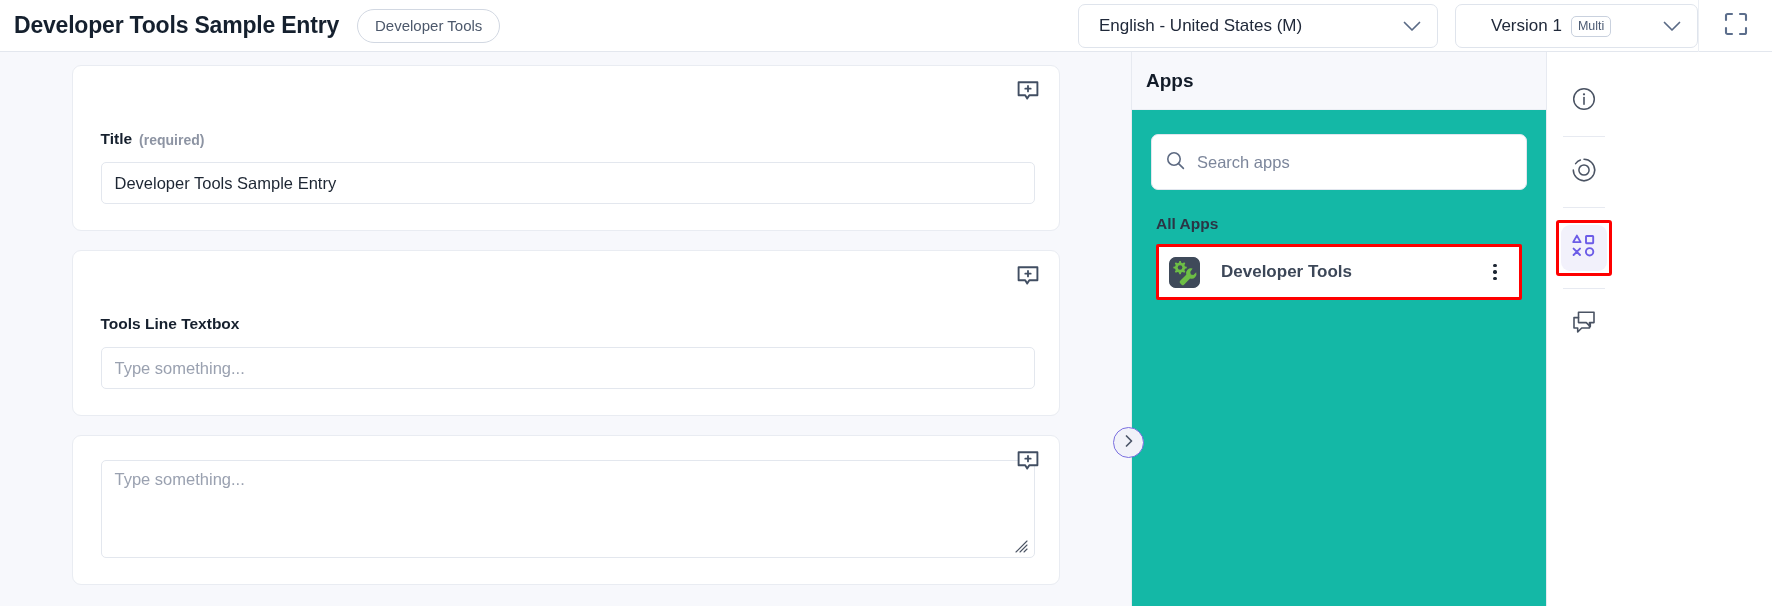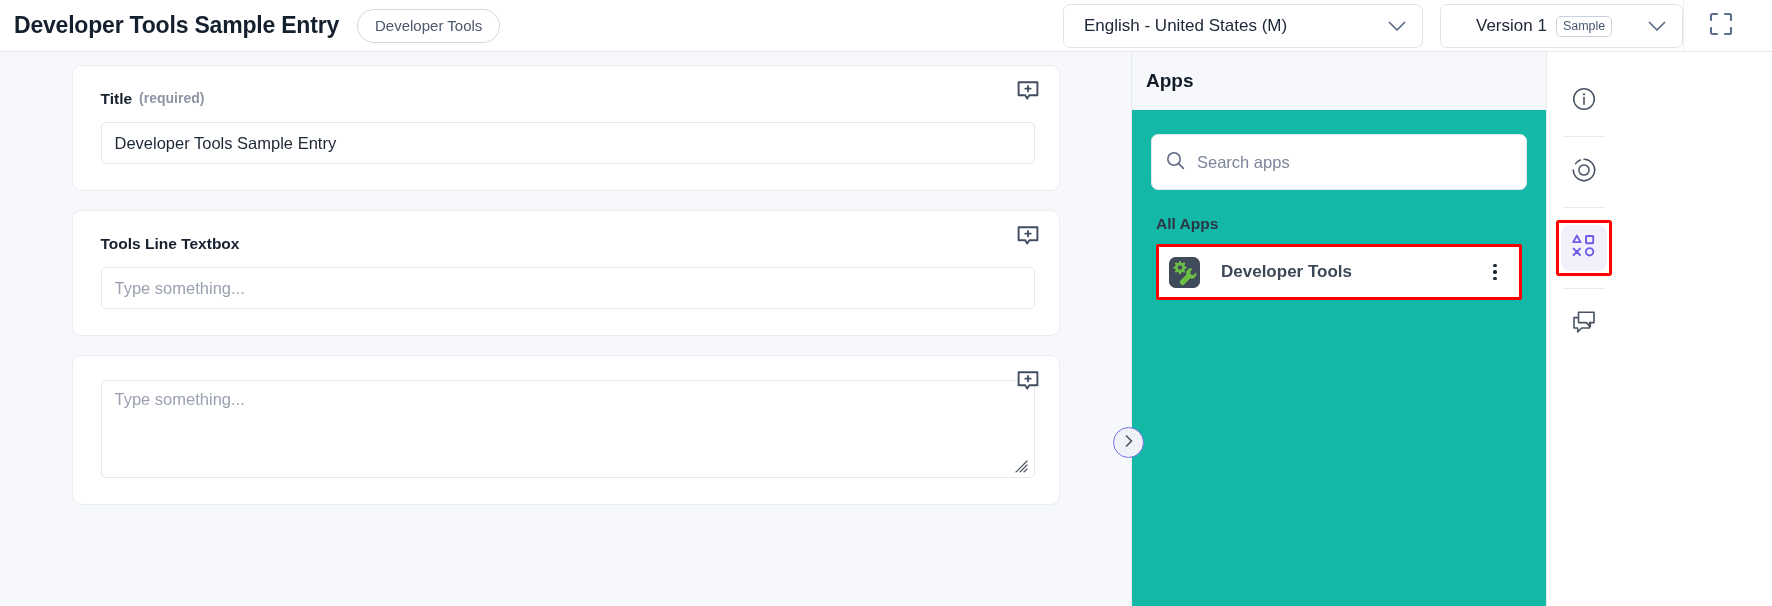--- a/index.html
+++ b/index.html
@@ -36,21 +36,21 @@
     border-radius: 18px;
     padding: 7px 17px 8px 17px;
     font-size: 15px;
     color: #4c586b;
     background: #fff;
     white-space: nowrap;
     cursor: pointer;
   }
   .header-right {
     position: absolute;
-    right: 15px;
+    right: 0;
     top: 0;
     height: 52px;
     display: flex;
     align-items: center;
   }
   .hdr-select {
     display: flex;
     align-items: center;
     justify-content: space-between;
     border: 1px solid #dfe4ec;
@@ -118,21 +118,22 @@
     border-radius: 9px;
     position: relative;
     padding: 24px 28px 26px 28px;
   }
   .card-label {
     font-size: 15.5px;
     font-weight: bold;
     color: #16202e;
     margin-bottom: 14px;
     display: flex;
-    align-items: flex-start;
+    align-items: flex-end;
+    margin-top: 40px;
   }
   .req-note {
     font-weight: bold;
     font-size: 14px;
     color: #8d94a3;
     margin-left: 7px;
   }
   .txt-input {
     width: 934px;
     height: 42px;
@@ -349,21 +350,21 @@
       <span class="chev">
         <svg width="18" height="11" viewBox="0 0 18 11">
             <path d="M1.5 1.5 L9 9 L16.5 1.5" fill="none" stroke="#5a6a85" stroke-width="1.7" stroke-linecap="round" stroke-linejoin="round"></path>
           </svg>
       </span>
     </div>
 
     <div class="hdr-select ver" style="margin-left:17px;">
       <span class="ver-inner">
         <span class="lbl">Version 1</span>
-        <span class="latest-badge">Sample</span>
+        <span class="latest-badge">Multi</span>
       </span>
       <span class="chev">
         <svg width="18" height="11" viewBox="0 0 18 11">
             <path d="M1.5 1.5 L9 9 L16.5 1.5" fill="none" stroke="#5a6a85" stroke-width="1.7" stroke-linecap="round" stroke-linejoin="round"></path>
           </svg>
       </span>
     </div>
 
     <div class="expand-btn">
       <span>

